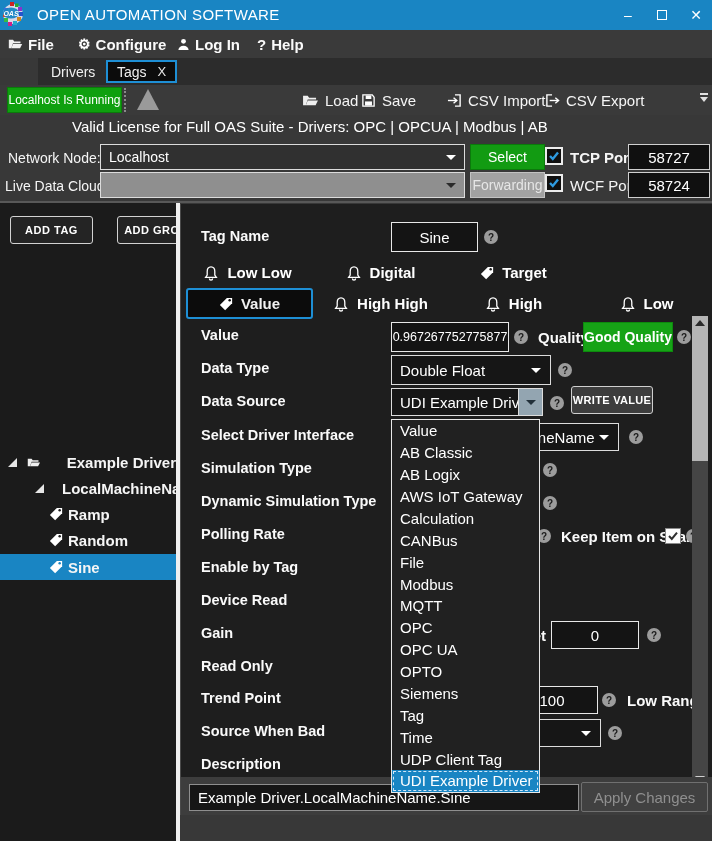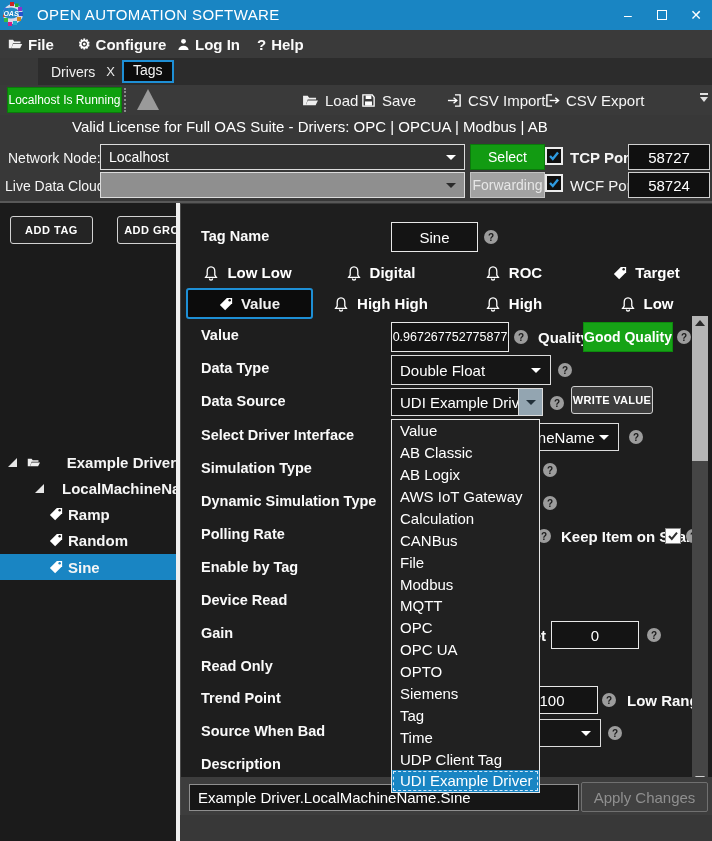--- a/index.html
+++ b/index.html
@@ -157,21 +157,21 @@
       <span>?</span>
       <span>Help</span>
     </div>
   </div>
 
   <div class="tabstrip">
     <div class="tab" style="left:4px;">
       <span>Drivers</span>
       <span class="x">X</span>
     </div>
-    <div class="tab active" style="left:84px;flex-direction:column;">
+    <div class="tab active" style="left:68px;">
       <span>Tags</span>
       <span class="x">X</span>
     </div>
   </div>
 
   <div class="toolbar">
     <div class="run-btn">
         <span>Localhost Is Running</span>
       </div>
     <div class="dotsep"></div>
@@ -310,27 +310,20 @@
             <path d="M6.4 13.4 a1.6 1.6 0 0 0 3.2 0" fill="none" stroke="#fff" stroke-width="1.3"></path>
           </svg>
         <span>Low Low</span>
       </div>
       <div class="tabcell">
         <svg width="16" height="16" viewBox="0 0 16 16">
             <path d="M8 1.8 C5.3 1.8 4.2 3.9 4.2 6.4 V10 L2.6 12.4 H13.4 L11.8 10 V6.4 C11.8 3.9 10.7 1.8 8 1.8 Z" fill="none" stroke="#fff" stroke-width="1.3"></path>
             <path d="M6.4 13.4 a1.6 1.6 0 0 0 3.2 0" fill="none" stroke="#fff" stroke-width="1.3"></path>
           </svg>
         <span>Digital</span>
-      </div>
-      <div class="tabcell">
-        <svg width="16" height="16" viewBox="0 0 16 16">
-            <path d="M8 1.8 C5.3 1.8 4.2 3.9 4.2 6.4 V10 L2.6 12.4 H13.4 L11.8 10 V6.4 C11.8 3.9 10.7 1.8 8 1.8 Z" fill="none" stroke="#fff" stroke-width="1.3"></path>
-            <path d="M6.4 13.4 a1.6 1.6 0 0 0 3.2 0" fill="none" stroke="#fff" stroke-width="1.3"></path>
-          </svg>
-        <span>ROC</span>
       </div>
       <div class="tabcell">
         <svg width="14" height="14" viewBox="0 0 16 16">
             <path d="M1 9 L9 1 H15 V7 L7 15 Z" fill="#fff"></path>
             <circle cx="12.2" cy="3.8" r="1.4" fill="#1e1e1e"></circle>
           </svg>
         <span>Target</span>
       </div>
     </div>
 

